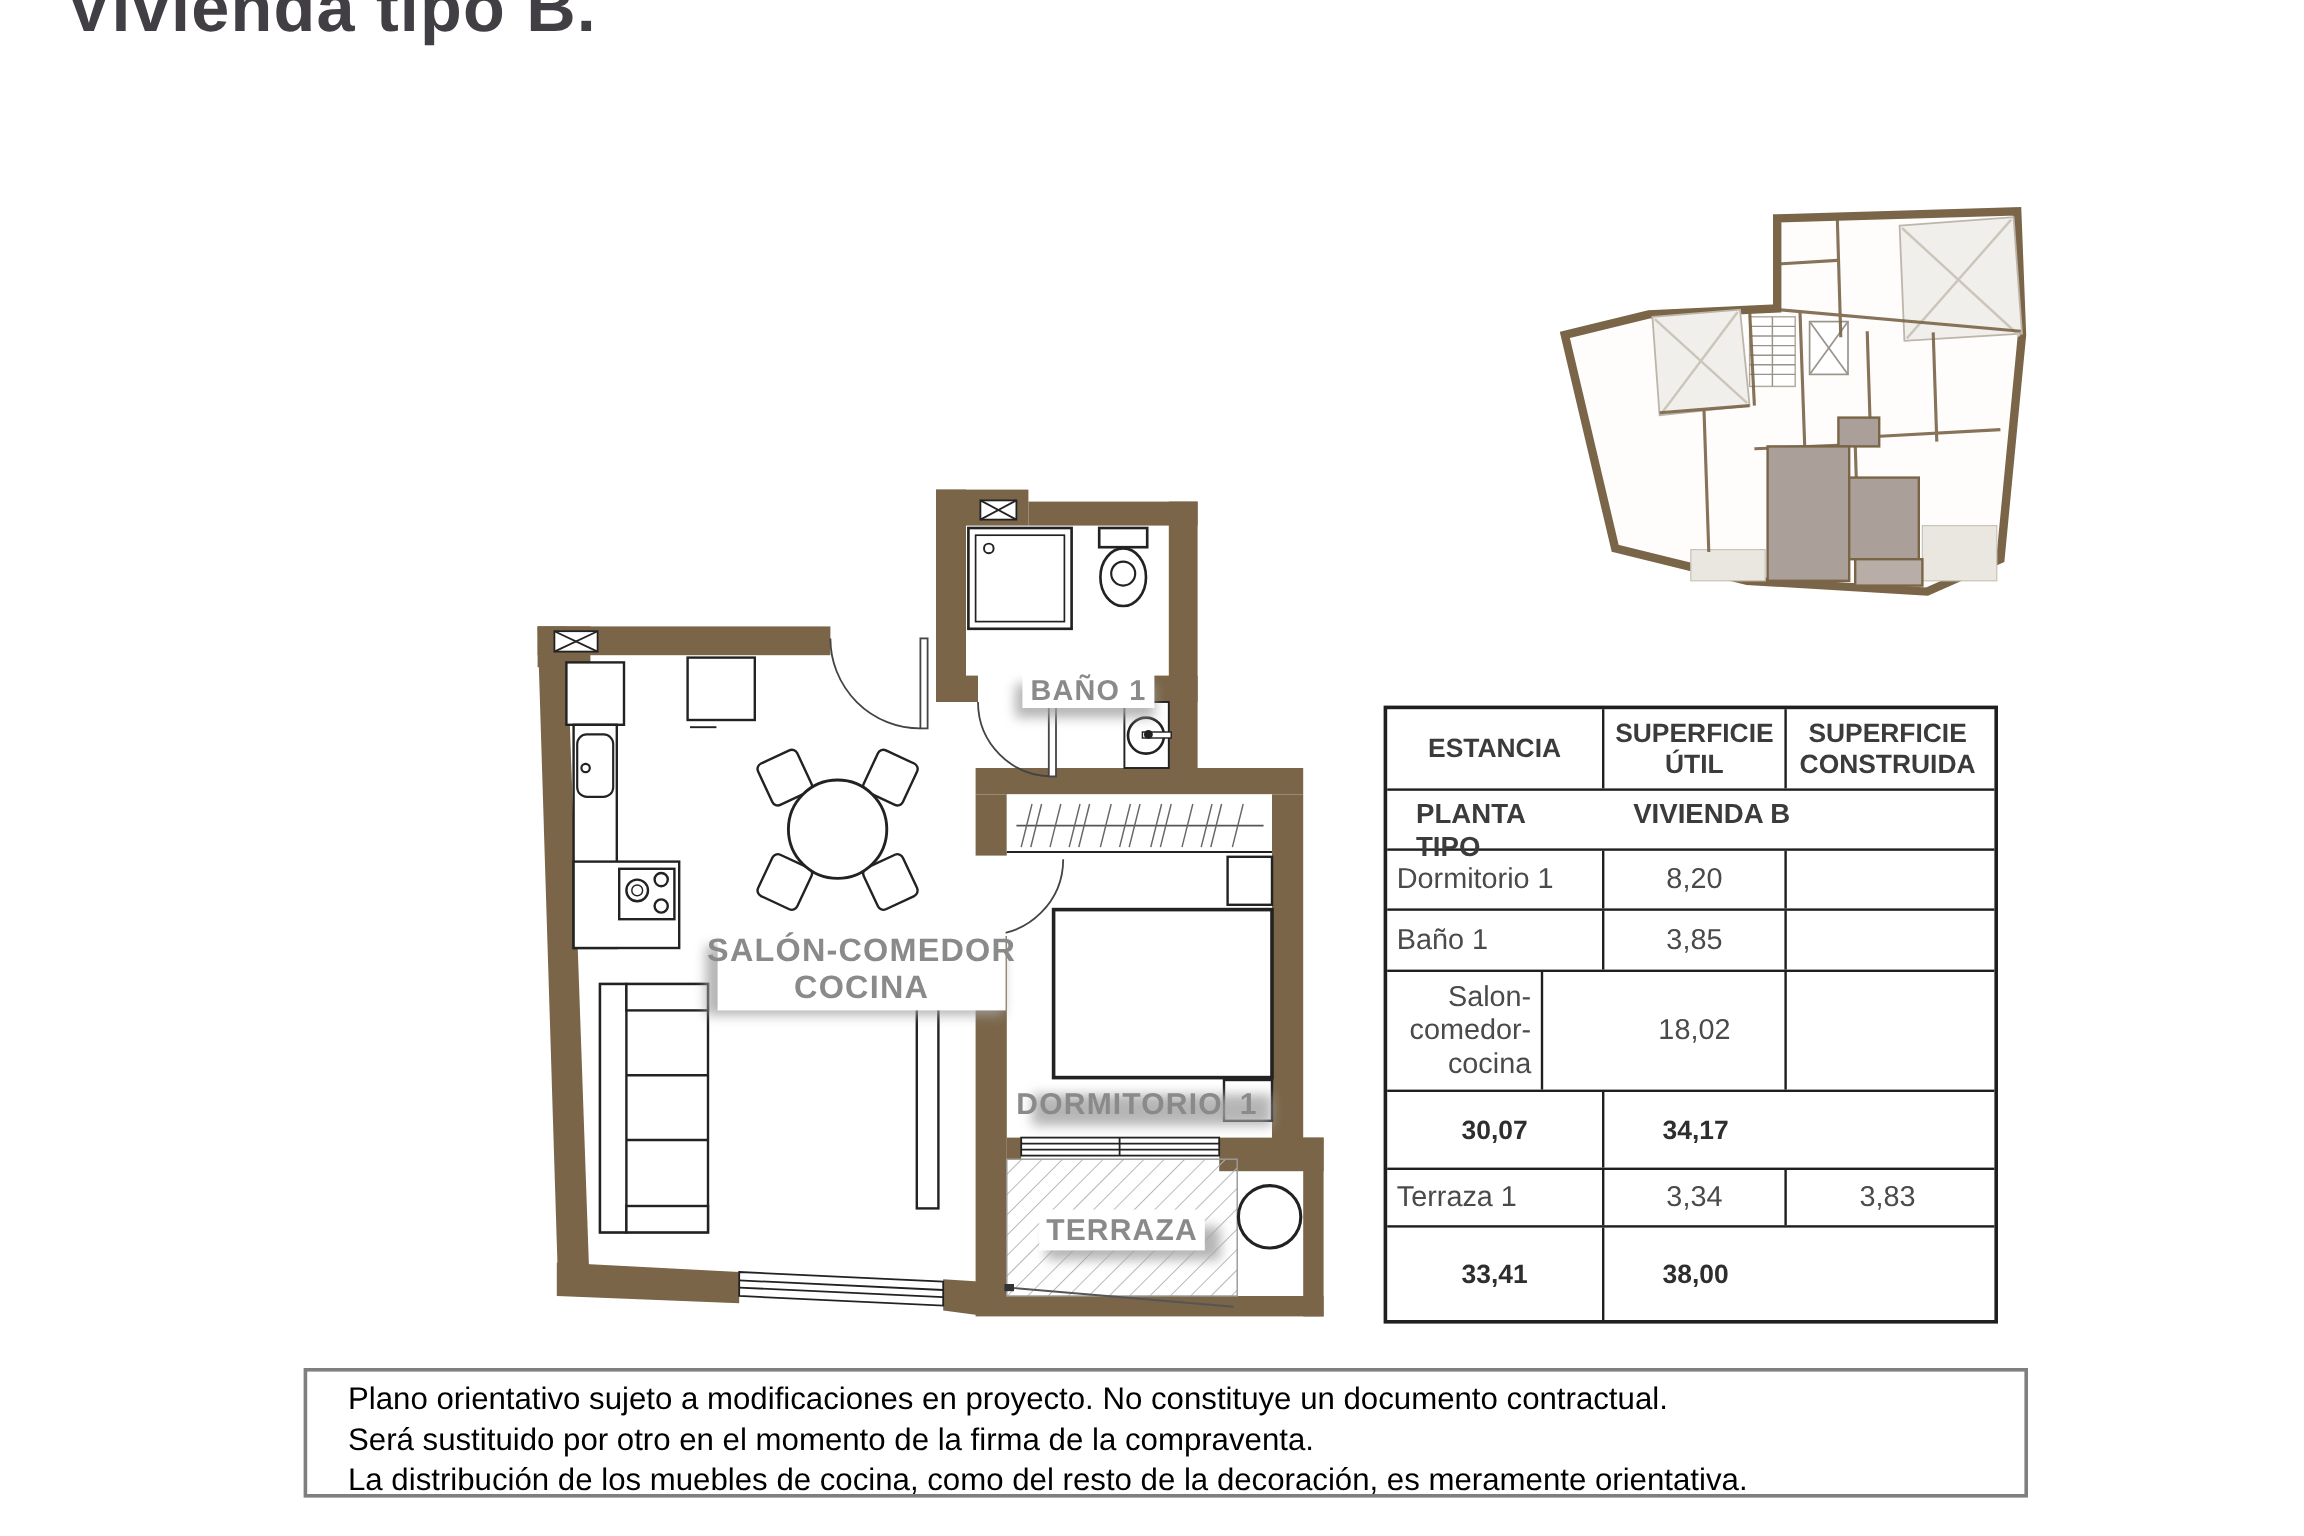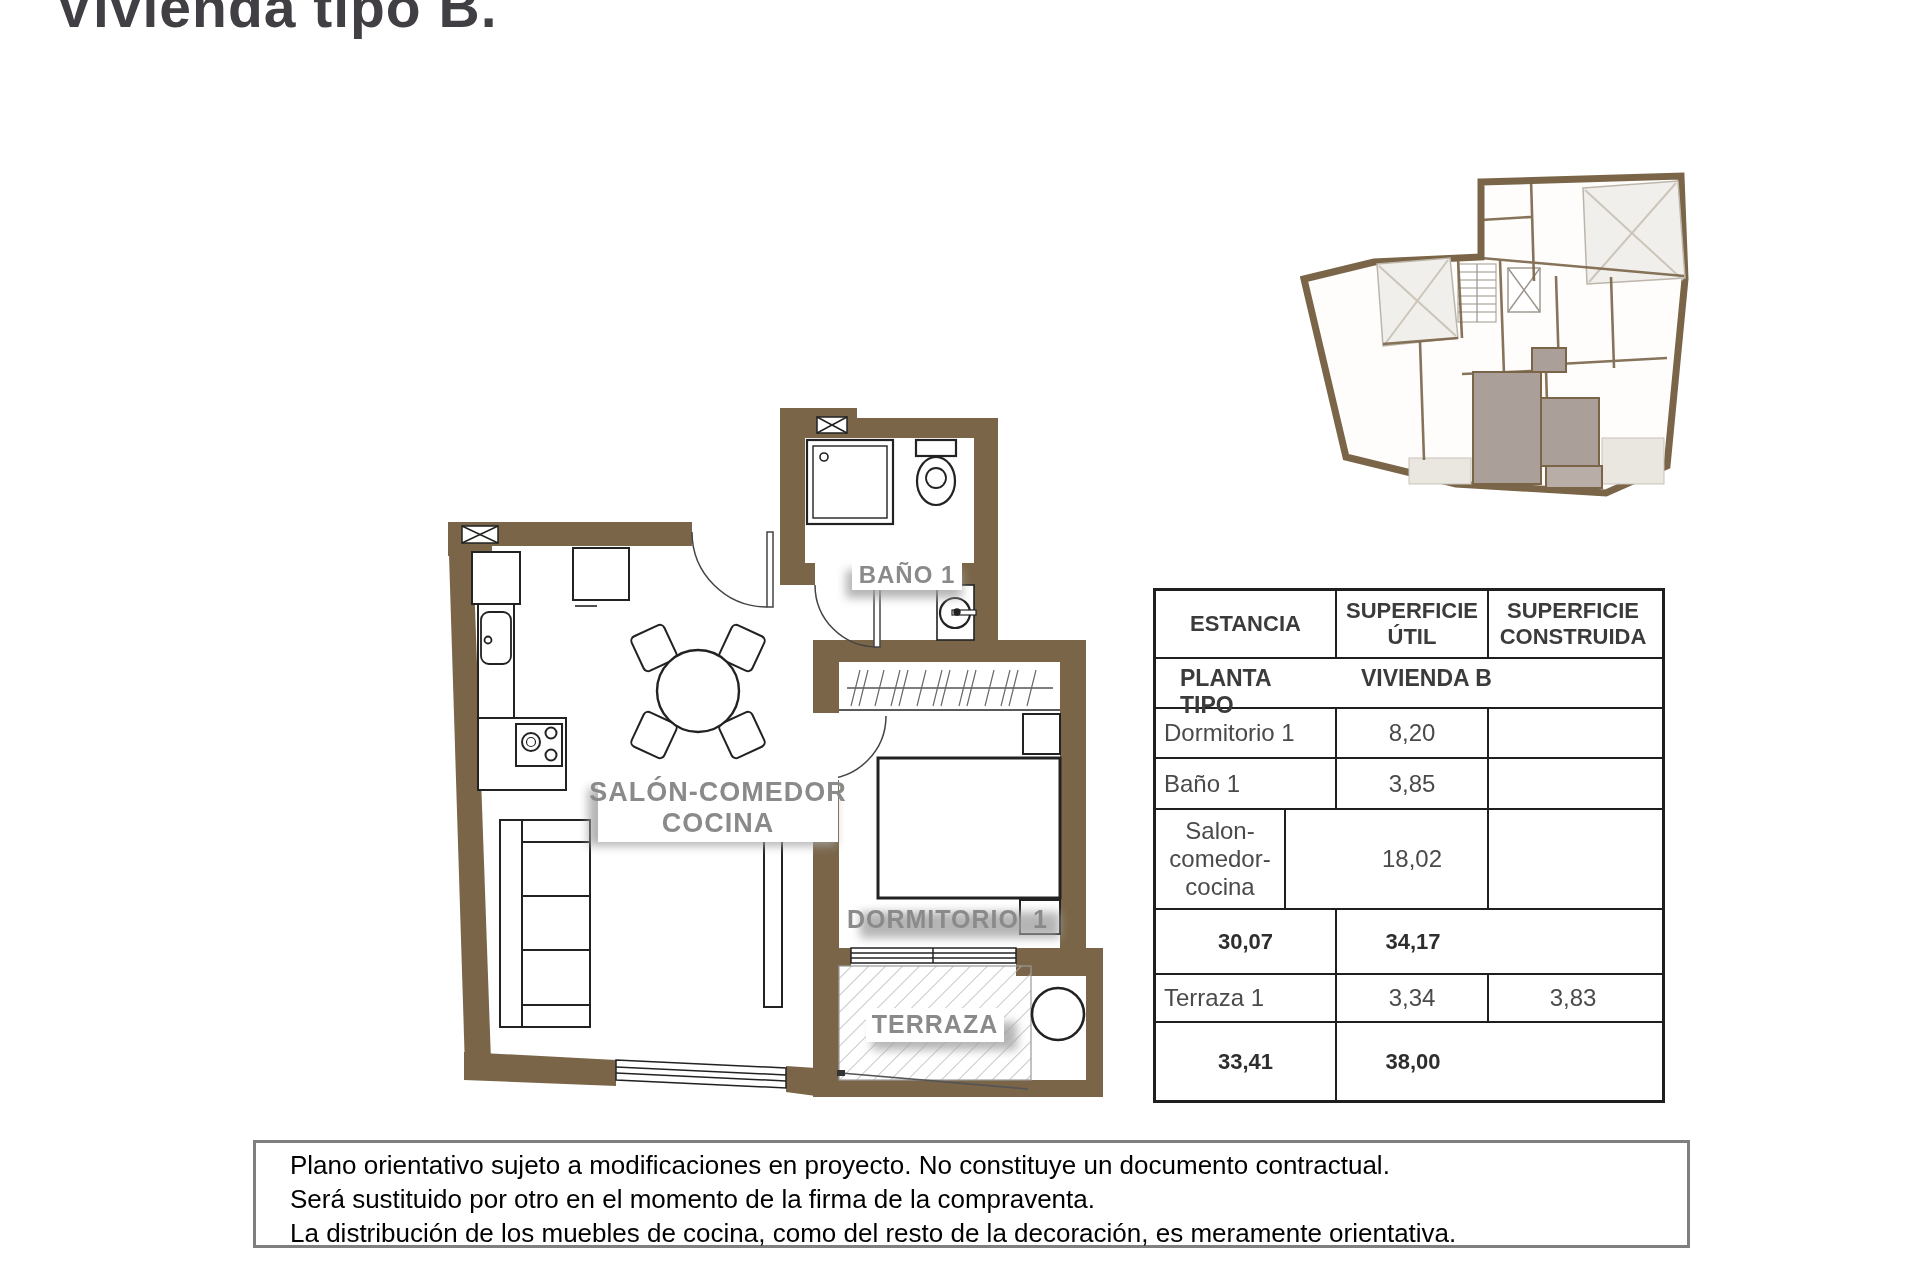--- a/index.html
+++ b/index.html
@@ -8,21 +8,21 @@
   
   #title{position:absolute;left:55px;top:-26px;font-size:57px;font-weight:bold;
          color:#413f44;letter-spacing:1px;white-space:nowrap;}
   
   #area-table{position:absolute;left:1153px;top:588px;width:506px;border:3px solid #1f1f1f;
               color:#3b3b3b;background:#fff;}
   .trow{display:grid;grid-template-columns:181px 152px 168px;border-bottom:2px solid #1f1f1f;}
   .trow:last-child{border-bottom:none;}
   .trow.merged{grid-template-columns:181px 1fr;}
   .tcell{display:flex;align-items:center;padding:2px 8px;box-sizing:border-box;}
-  .tcell.c1{border-right:2px solid #1f1f1f;justify-content:flex-start;text-align:center;}
+  .tcell.c1{border-right:2px solid #1f1f1f;justify-content:flex-start;text-align:right;}
   .tcell.c2{border-right:2px solid #1f1f1f;justify-content:center;text-align:center;}
   .tcell.c3{justify-content:center;text-align:center;}
   .trow.merged .tcell{border-right:none;}
   .hdr .tcell{font-weight:bold;font-size:22px;justify-content:center;text-align:center;line-height:26px;}
   .sub{height:48px;}
   .sub .tcell{font-weight:bold;font-size:23px;align-items:flex-start;padding-top:6px;padding-left:24px;}
   .body-font{font-size:24px;font-weight:normal;color:#4a4a4a;line-height:28px;}
   .bold-row .tcell{font-weight:bold;font-size:22px;color:#2e2e2e;line-height:25px;}
   .h-hdr{height:66px;} .h48{height:48px;} .h49{height:49px;} .h98{height:98px;}
   .h63{height:63px;} .h46{height:46px;} .h77{height:77px;}

